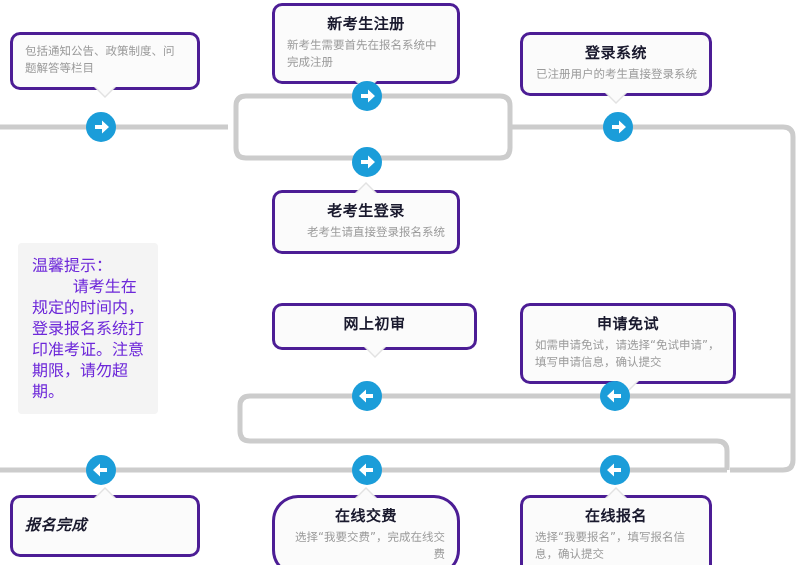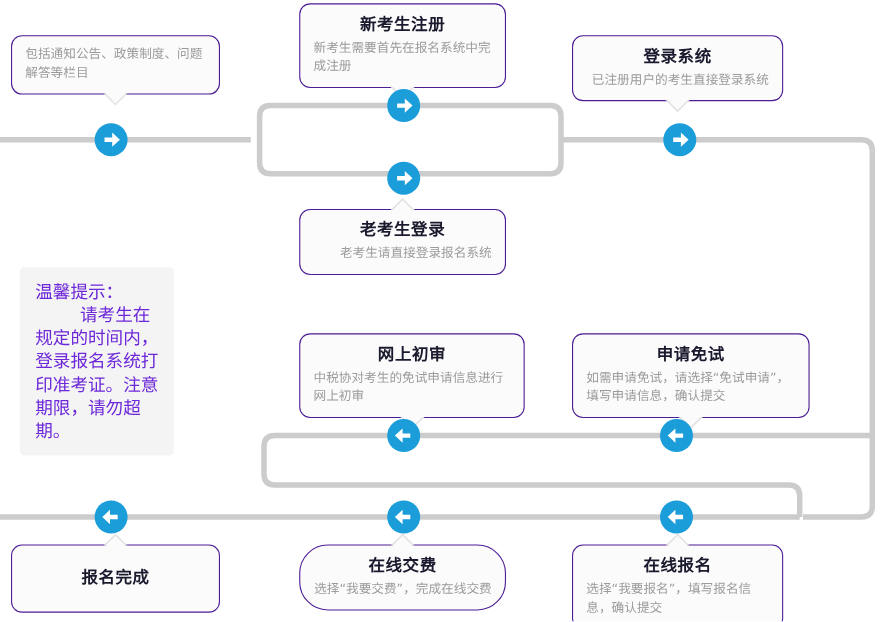--- a/index.html
+++ b/index.html
@@ -24,21 +24,21 @@
     top: 0;
     width: 800px;
     height: 565px;
   }
 
   
   .node {
     position: absolute;
     box-sizing: border-box;
     background: #fbfbfb;
-    border: 1px solid #4c1d95;
+    border: 3px solid #4c1d95;
     border-radius: 10px;
     padding: 8px 12px 10px 12px;
     text-align: center;
   }
   .node .node-title {
     font-size: 15px;
     font-weight: bold;
     color: #1a1a2e;
     line-height: 20px;
     letter-spacing: 0.5px;
@@ -51,21 +51,22 @@
     line-height: 17px;
     text-align: left;
     margin: 0;
   }
   .node.center-desc .node-desc {
     text-align: right;
   }
   .node.title-only {
     display: flex;
     align-items: center;
-    justify-content: center;
+    justify-content: flex-start;
+    font-style: italic;
   }
   .node.title-only .node-title {
     margin: 0;
   }
 
   
   .node .tail,
   .node .tail-in {
     position: absolute;
     width: 0;
@@ -178,21 +179,20 @@
 
   <div class="node tail-up center-desc" style="left:272px;top:190px;width:188px;">
     <div class="node-title">老考生登录</div>
     <div class="node-desc">老考生请直接登录报名系统</div>
     <span class="tail"></span>
     <span class="tail-in"></span>
   </div>
 
   <div class="node tail-down" style="left:272px;top:303px;width:205px;">
     <div class="node-title">网上初审</div>
-    <div class="node-desc">中税协对考生的免试申请信息进行网上初审</div>
     <span class="tail"></span>
     <span class="tail-in"></span>
   </div>
 
   <div class="node tail-down" style="left:520px;top:303px;width:216px;">
     <div class="node-title">申请免试</div>
     <div class="node-desc">如需申请免试，请选择“免试申请”，填写申请信息，确认提交</div>
     <span class="tail"></span>
     <span class="tail-in"></span>
   </div>

